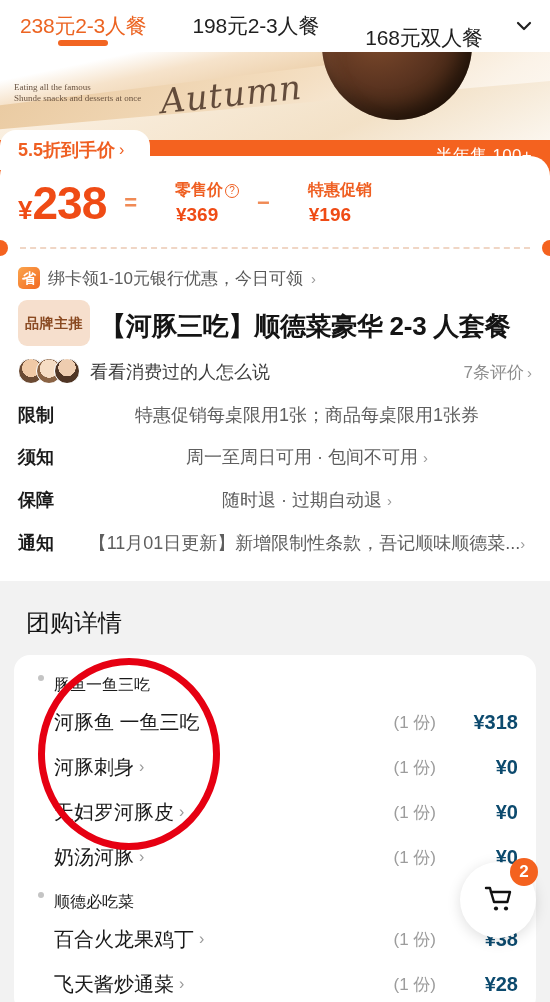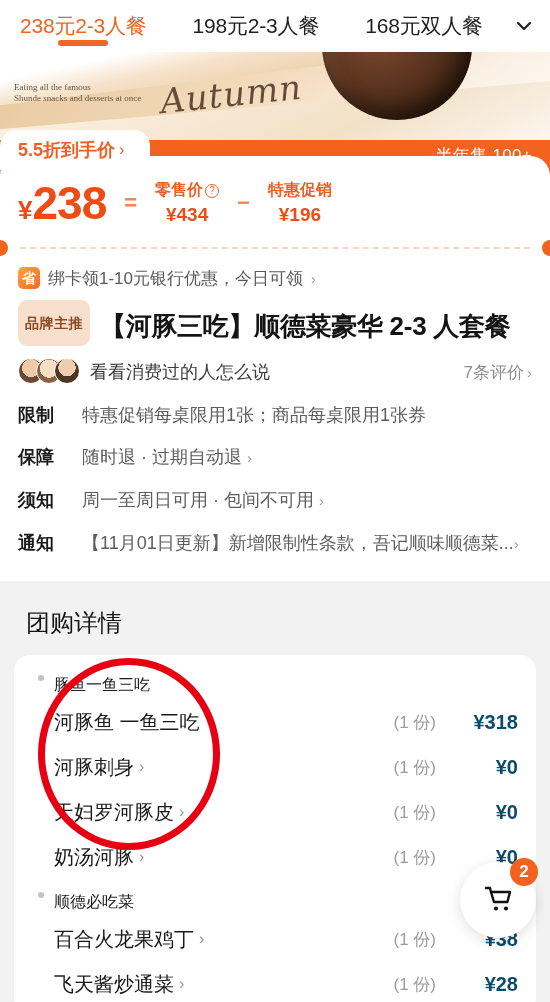--- a/index.html
+++ b/index.html
@@ -33,21 +33,21 @@
     color: #1f1f1f;
     white-space: nowrap;
     padding: 0 6px;
     margin-right: 34px;
     height: 52px;
     display: flex;
     align-items: center;
     position: relative;
     letter-spacing: -0.2px;
   }
-  .tab:last-child { margin-right: 0; }
+  .tab:last-child { margin-right: 0; align-items: flex-end; }
   .tab.active { color: #ec6422; }
   .tab.active::after {
     content: "";
     position: absolute;
     left: 50%;
     transform: translateX(-50%);
     bottom: 6px;
     width: 50px;
     height: 6px;
     border-radius: 3px;
@@ -185,21 +185,21 @@
   }
   .mainprice .y { font-size: 26px; }
   .mainprice .n { font-size: 46px; letter-spacing: -1px; }
   .op {
     color: #f08a55;
     font-size: 22px;
     font-weight: bold;
     padding: 0 18px;
   }
   .pcol { text-align: center; line-height: 1.45; }
-  .pcol .lbl { font-size: 16px; color: #ef5f22; font-weight: bold; white-space: nowrap; }
+  .pcol .lbl { font-size: 16px; color: #ef5f22; font-weight: bold; white-space: nowrap; margin-left: 20px; }
   .pcol .val { font-size: 19px; color: #ef4b15; font-weight: bold; }
   .qmark {
     display: inline-block;
     width: 14px; height: 14px;
     border: 1.4px solid #ef5f22;
     border-radius: 50%;
     font-size: 10px;
     line-height: 12px;
     text-align: center;
     vertical-align: 1px;
@@ -292,21 +292,21 @@
   .reviewtxt { font-size: 18px; color: #3c3c3c; flex: 1; }
   .reviewcnt { font-size: 17px; color: #8d8d8d; display: flex; align-items: center; gap: 3px; }
 
   .inforow {
     display: flex;
     padding: 8px 0;
     font-size: 18px;
     line-height: 26px;
   }
   .inforow .k { color: #1a1a1a; font-weight: bold; flex: none; width: 64px; }
-  .inforow .v { color: #5e5e5e; flex: 1; overflow: hidden; text-overflow: ellipsis; white-space: nowrap; }
+  .inforow .v { color: #5e5e5e; flex: 1; overflow: hidden; text-overflow: ellipsis; white-space: nowrap; text-align: center; }
 
   
   .sectiongap { height: 26px; }
   .sectiontitle {
     font-size: 24px;
     font-weight: normal;
     color: #141414;
     padding: 0 0 16px 26px;
   }
   .detailcard {
@@ -427,21 +427,21 @@
       <span class="arr">›</span>
     </div>
 
     <div class="ticket-body">
       <div class="mainprice">
         <span class="y">¥</span><span class="n">238</span>
       </div>
       <div class="op">=</div>
       <div class="pcol">
         <div class="lbl"><span>零售价</span><span class="qmark">?</span></div>
-        <div class="val">¥434</div>
+        <div class="val">¥369</div>
       </div>
       <div class="op">−</div>
       <div class="pcol">
         <div class="lbl">特惠促销</div>
         <div class="val">¥196</div>
       </div>
     </div>
 
     <div class="dashsep">
       <div class="notch l"></div>
@@ -471,26 +471,26 @@
           <span>7条评价</span>
           <span class="arrow-g">›</span>
         </div>
       </div>
 
       <div class="inforow">
         <div class="k">限制</div>
         <div class="v">特惠促销每桌限用1张；商品每桌限用1张券</div>
       </div>
       <div class="inforow">
+        <div class="k">须知</div>
+        <div class="v"><span>周一至周日可用 · 包间不可用</span> <span class="arrow-g">›</span></div>
+      </div>
+      <div class="inforow">
         <div class="k">保障</div>
         <div class="v"><span>随时退 · 过期自动退</span> <span class="arrow-g">›</span></div>
-      </div>
-      <div class="inforow">
-        <div class="k">须知</div>
-        <div class="v"><span>周一至周日可用 · 包间不可用</span> <span class="arrow-g">›</span></div>
       </div>
       <div class="inforow">
         <div class="k">通知</div>
         <div class="v"><span>【11月01日更新】新增限制性条款，吾记顺味顺德菜...</span><span class="arrow-g">›</span></div>
       </div>
     </div>
   </div>
 </div>
 
 <div class="sectiongap"></div>

